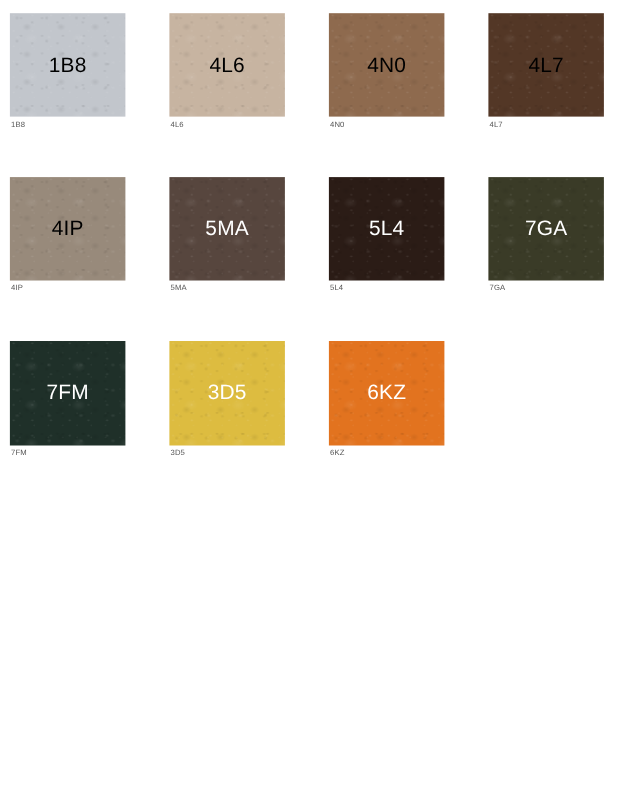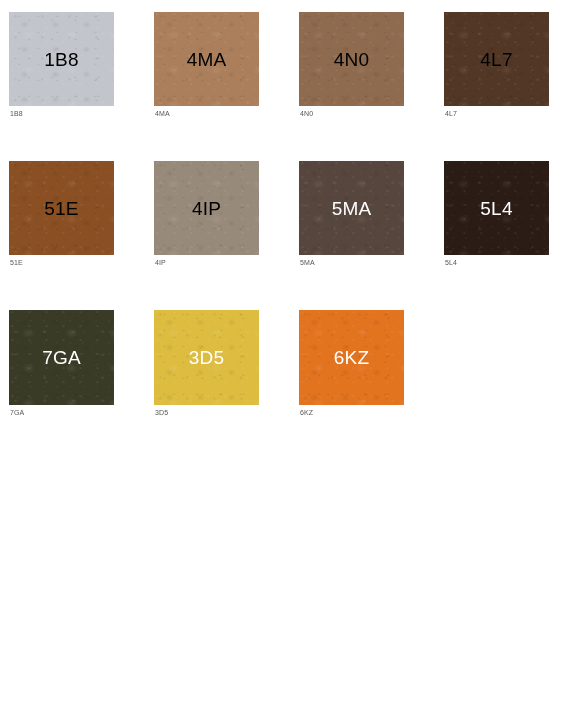--- a/index.html
+++ b/index.html
@@ -105,42 +105,36 @@
 <body>
 
 <div id="swatch-grid" style="grid-template-columns: repeat(4, 1fr); grid-template-rows: repeat(5, 1fr); background: rgb(255, 255, 255);">
     <div class="swatch-cell">
       <div class="swatch-chip" style="background-color: rgb(194, 198, 204);">
         <span class="swatch-code">1B8</span>
       </div>
       <div class="swatch-caption" style="color: rgb(85, 85, 85);">1B8</div>
     </div>
     <div class="swatch-cell">
-      <div class="swatch-chip" style="background-color: rgb(171, 127, 92);">
-        <span class="swatch-code">4MA</span>
+      <div class="swatch-chip" style="background-color: rgb(199, 180, 161);">
+        <span class="swatch-code">4L6</span>
       </div>
-      <div class="swatch-caption" style="color: rgb(85, 85, 85);">4MA</div>
+      <div class="swatch-caption" style="color: rgb(85, 85, 85);">4L6</div>
     </div>
     <div class="swatch-cell">
       <div class="swatch-chip" style="background-color: rgb(142, 106, 78);">
         <span class="swatch-code">4N0</span>
       </div>
       <div class="swatch-caption" style="color: rgb(85, 85, 85);">4N0</div>
     </div>
     <div class="swatch-cell">
       <div class="swatch-chip" style="background-color: rgb(83, 55, 38);">
         <span class="swatch-code">4L7</span>
       </div>
       <div class="swatch-caption" style="color: rgb(85, 85, 85);">4L7</div>
-    </div>
-    <div class="swatch-cell">
-      <div class="swatch-chip" style="background-color: rgb(138, 79, 35);">
-        <span class="swatch-code">51E</span>
-      </div>
-      <div class="swatch-caption" style="color: rgb(85, 85, 85);">51E</div>
     </div>
     <div class="swatch-cell">
       <div class="swatch-chip" style="background-color: rgb(152, 138, 123);">
         <span class="swatch-code">4IP</span>
       </div>
       <div class="swatch-caption" style="color: rgb(85, 85, 85);">4IP</div>
     </div>
     <div class="swatch-cell">
       <div class="swatch-chip dark" style="background-color: rgb(87, 70, 62);">
         <span class="swatch-code">5MA</span>
@@ -153,20 +147,26 @@
       </div>
       <div class="swatch-caption" style="color: rgb(85, 85, 85);">5L4</div>
     </div>
     <div class="swatch-cell">
       <div class="swatch-chip dark" style="background-color: rgb(58, 59, 39);">
         <span class="swatch-code">7GA</span>
       </div>
       <div class="swatch-caption" style="color: rgb(85, 85, 85);">7GA</div>
     </div>
     <div class="swatch-cell">
+      <div class="swatch-chip dark" style="background-color: rgb(31, 48, 41);">
+        <span class="swatch-code">7FM</span>
+      </div>
+      <div class="swatch-caption" style="color: rgb(85, 85, 85);">7FM</div>
+    </div>
+    <div class="swatch-cell">
       <div class="swatch-chip dark" style="background-color: rgb(221, 188, 64);">
         <span class="swatch-code">3D5</span>
       </div>
       <div class="swatch-caption" style="color: rgb(85, 85, 85);">3D5</div>
     </div>
     <div class="swatch-cell">
       <div class="swatch-chip dark" style="background-color: rgb(226, 115, 31);">
         <span class="swatch-code">6KZ</span>
       </div>
       <div class="swatch-caption" style="color: rgb(85, 85, 85);">6KZ</div>

